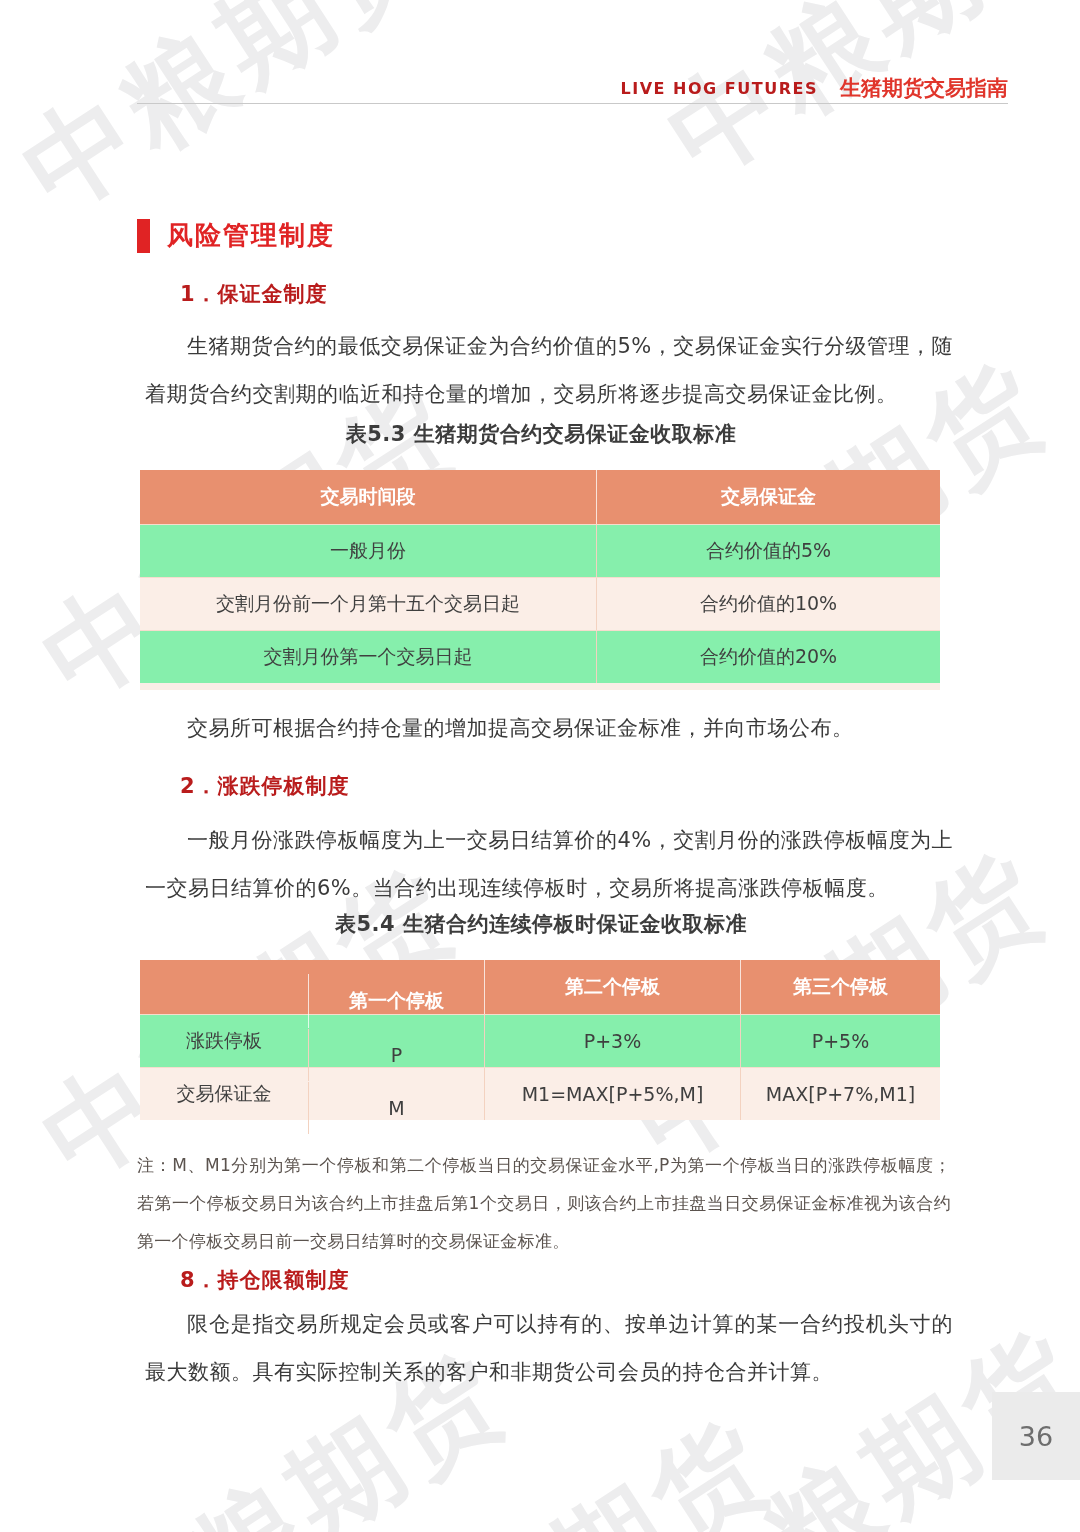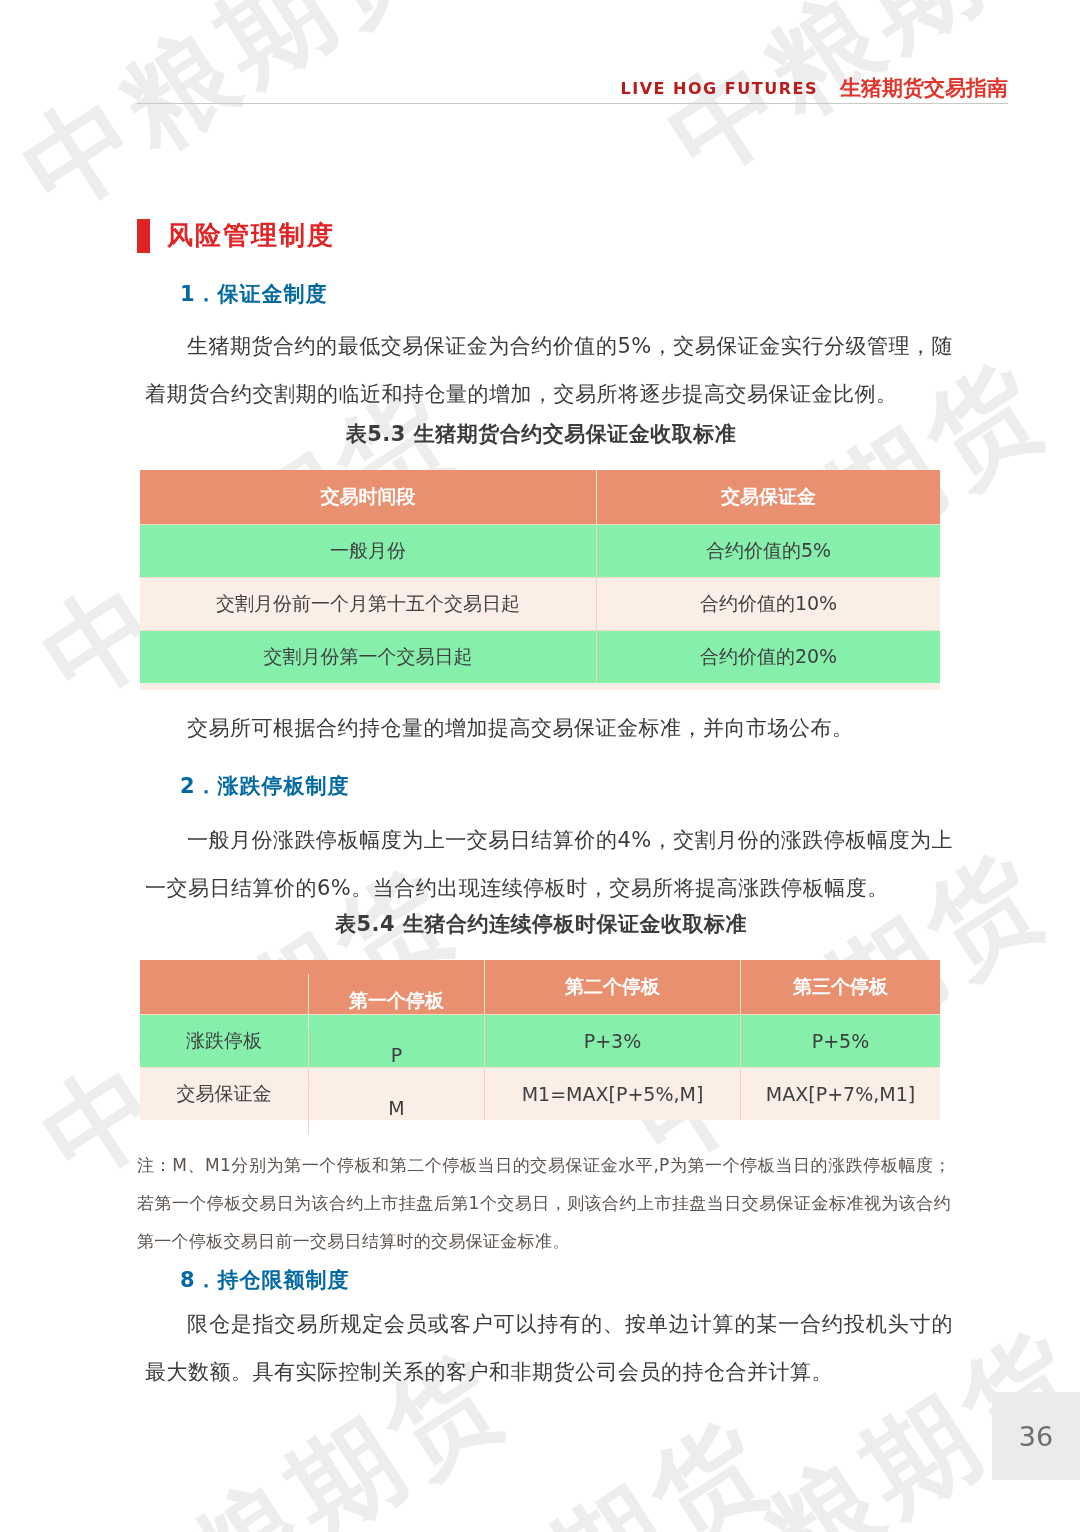--- a/index.html
+++ b/index.html
@@ -17,21 +17,21 @@
   
   .hdr{position:absolute;top:74px;left:137px;right:72px;z-index:2;text-align:right;}
   .hdr-en{display:inline-block;font-size:16px;font-weight:700;color:#b91c1c;letter-spacing:1.5px;vertical-align:middle;}
   .hdr-zh{display:inline-block;font-size:21px;font-weight:700;color:#E0352B;margin-left:17px;vertical-align:middle;}
   .hdr-rule{position:absolute;top:103px;left:137px;right:72px;height:1px;background:#C9C9C9;z-index:2;}
   
   .title-wrap{position:absolute;top:218px;left:137px;z-index:2;display:flex;align-items:center;}
   .title-bar{width:13px;height:34px;background:#E02324;margin-right:17px;}
   .title-text{font-size:26px;font-weight:700;color:#E02324;letter-spacing:2px;}
   
-  .sec-h{position:absolute;left:180px;z-index:2;font-size:21px;font-weight:700;color:#0369a1;letter-spacing:1px;}
+  .sec-h{position:absolute;left:180px;z-index:2;font-size:21px;font-weight:700;color:#b91c1c;letter-spacing:1px;}
   .para{position:absolute;left:145px;width:808px;z-index:2;font-size:21px;line-height:48px;
         color:#3A3A3A;text-align:justify;letter-spacing:0.5px;}
   .indent{text-indent:2em;}
   .tcap{position:absolute;left:137px;width:808px;z-index:2;text-align:center;
         font-size:21px;font-weight:700;color:#3C3C3C;letter-spacing:0.5px;}
   
   .tbl{position:absolute;left:140px;width:800px;z-index:2;font-size:19px;color:#3F3F3F;}
   .tr{display:flex;align-items:center;text-align:center;}
   .th-row{height:54px;background:#E8906F;color:#FFFFFF;font-weight:700;}
   .td-row{height:52px;background:#86efac;}

